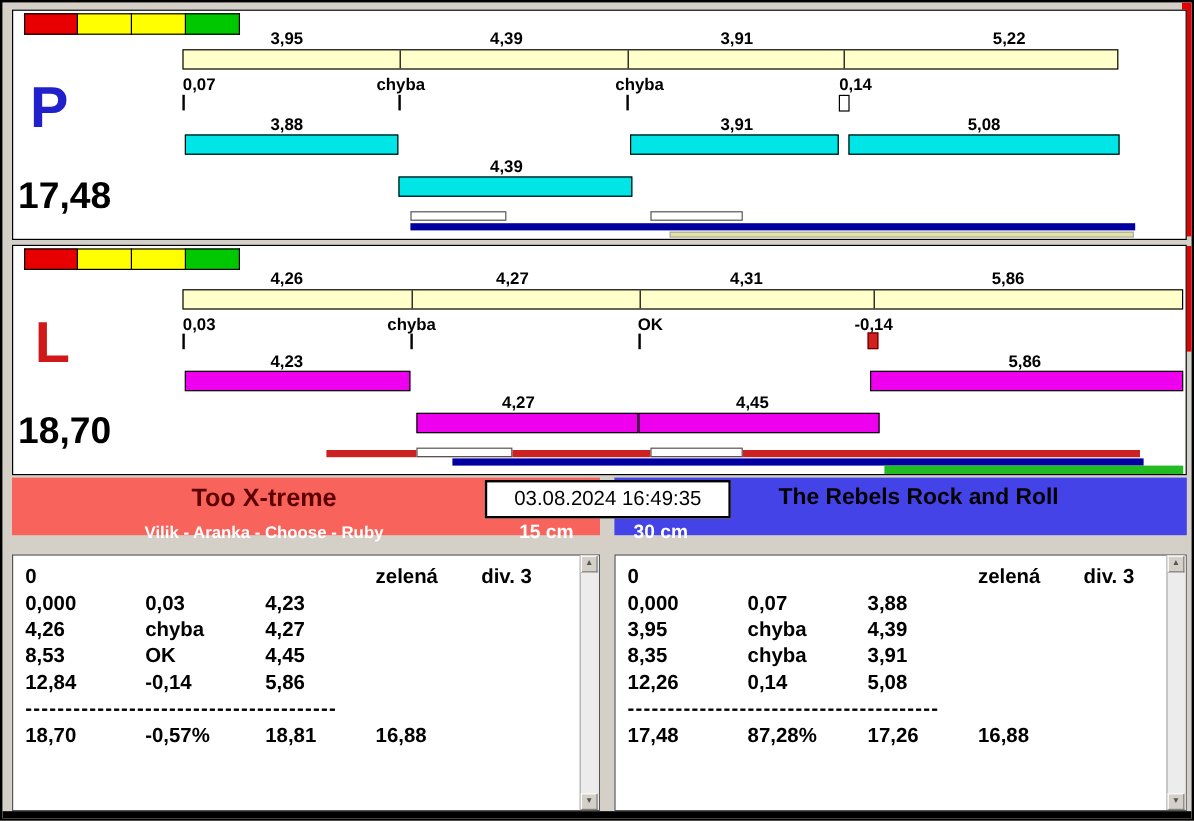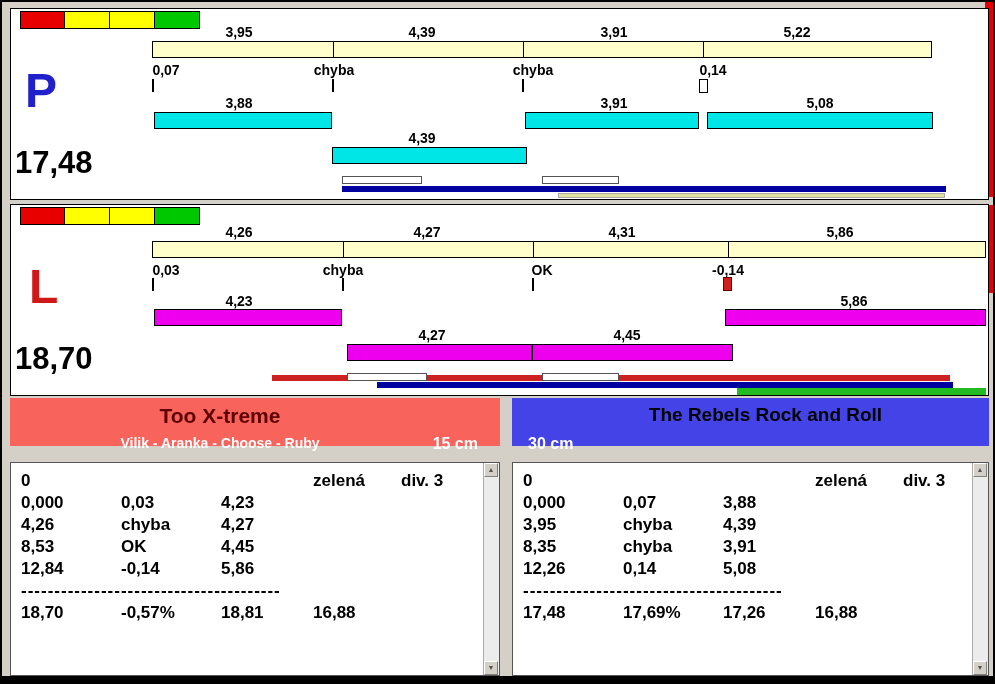--- a/index.html
+++ b/index.html
@@ -80,21 +80,21 @@
     <div class="lights">
       <div class="light red"></div>
       <div class="light yellow"></div>
       <div class="light yellow"></div>
       <div class="light green"></div>
     </div>
 
     <span class="lbl" style="left:178px;top:15px;">3,95</span>
     <span class="lbl" style="left:361px;top:15px;">4,39</span>
     <span class="lbl" style="left:553px;top:15px;">3,91</span>
-    <span class="lbl" style="left:736px;top:15px;">5,22</span>
+    <span class="lbl" style="left:780px;top:15px;">5,22</span>
 
     <div class="scale" style="left:141px;top:32px;width:780px;">
       <div class="sep" style="left:180px;"></div>
       <div class="sep" style="left:370px;"></div>
       <div class="sep" style="left:550px;"></div>
     </div>
 
     <span class="lbl" style="left:105px;top:53px;">0,07</span>
     <span class="lbl" style="left:273px;top:53px;">chyba</span>
     <span class="lbl" style="left:472px;top:53px;">chyba</span>
@@ -179,20 +179,21 @@
     <div class="team-name">Too X-treme</div>
     <div class="team-members">Vilik - Aranka - Choose - Ruby</div>
     <div class="cat">15 cm</div>
   </div>
 
   <div class="hdr" id="hdr-right">
     <div class="team-name">The Rebels Rock and Roll</div>
     <div class="cat">30 cm</div>
   </div>
 
+  <div class="datetime">03.08.2024 16:49:35</div>
 
   <div class="pane" id="pane-left">
     <div class="rows">
         <div class="trow"><span class="tcell">0</span><span class="tcell"></span><span class="tcell"></span><span class="tcell">zelená</span><span class="tcell">div. 3</span></div>
         <div class="trow"><span class="tcell">0,000</span><span class="tcell">0,03</span><span class="tcell">4,23</span><span class="tcell"></span><span class="tcell"></span></div>
         <div class="trow"><span class="tcell">4,26</span><span class="tcell">chyba</span><span class="tcell">4,27</span><span class="tcell"></span><span class="tcell"></span></div>
         <div class="trow"><span class="tcell">8,53</span><span class="tcell">OK</span><span class="tcell">4,45</span><span class="tcell"></span><span class="tcell"></span></div>
         <div class="trow"><span class="tcell">12,84</span><span class="tcell">-0,14</span><span class="tcell">5,86</span><span class="tcell"></span><span class="tcell"></span></div>
         <div class="trow dash">---------------------------------------</div>
         <div class="trow"><span class="tcell">18,70</span><span class="tcell">-0,57%</span><span class="tcell">18,81</span><span class="tcell">16,88</span><span class="tcell"></span></div>
@@ -204,21 +205,21 @@
   </div>
 
   <div class="pane" id="pane-right">
     <div class="rows">
         <div class="trow"><span class="tcell">0</span><span class="tcell"></span><span class="tcell"></span><span class="tcell">zelená</span><span class="tcell">div. 3</span></div>
         <div class="trow"><span class="tcell">0,000</span><span class="tcell">0,07</span><span class="tcell">3,88</span><span class="tcell"></span><span class="tcell"></span></div>
         <div class="trow"><span class="tcell">3,95</span><span class="tcell">chyba</span><span class="tcell">4,39</span><span class="tcell"></span><span class="tcell"></span></div>
         <div class="trow"><span class="tcell">8,35</span><span class="tcell">chyba</span><span class="tcell">3,91</span><span class="tcell"></span><span class="tcell"></span></div>
         <div class="trow"><span class="tcell">12,26</span><span class="tcell">0,14</span><span class="tcell">5,08</span><span class="tcell"></span><span class="tcell"></span></div>
         <div class="trow dash">---------------------------------------</div>
-        <div class="trow"><span class="tcell">17,48</span><span class="tcell">17,69%</span><span class="tcell">17,26</span><span class="tcell">16,88</span><span class="tcell"></span></div>
+        <div class="trow"><span class="tcell">17,48</span><span class="tcell">87,28%</span><span class="tcell">17,26</span><span class="tcell">16,88</span><span class="tcell"></span></div>
       </div>
     <div class="scrollbar">
       <div class="sbtn up">▲</div>
       <div class="sbtn down">▼</div>
     </div>
   </div>
 
   <div class="bottom-strip"></div>
 </div>
 

